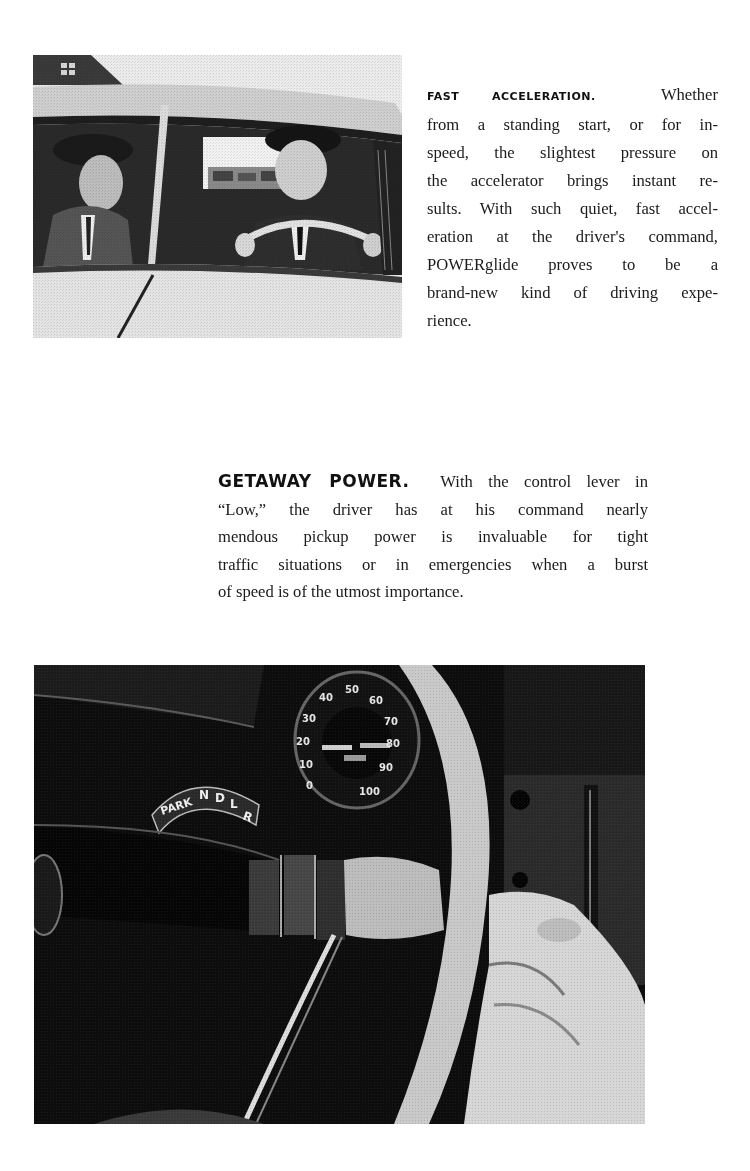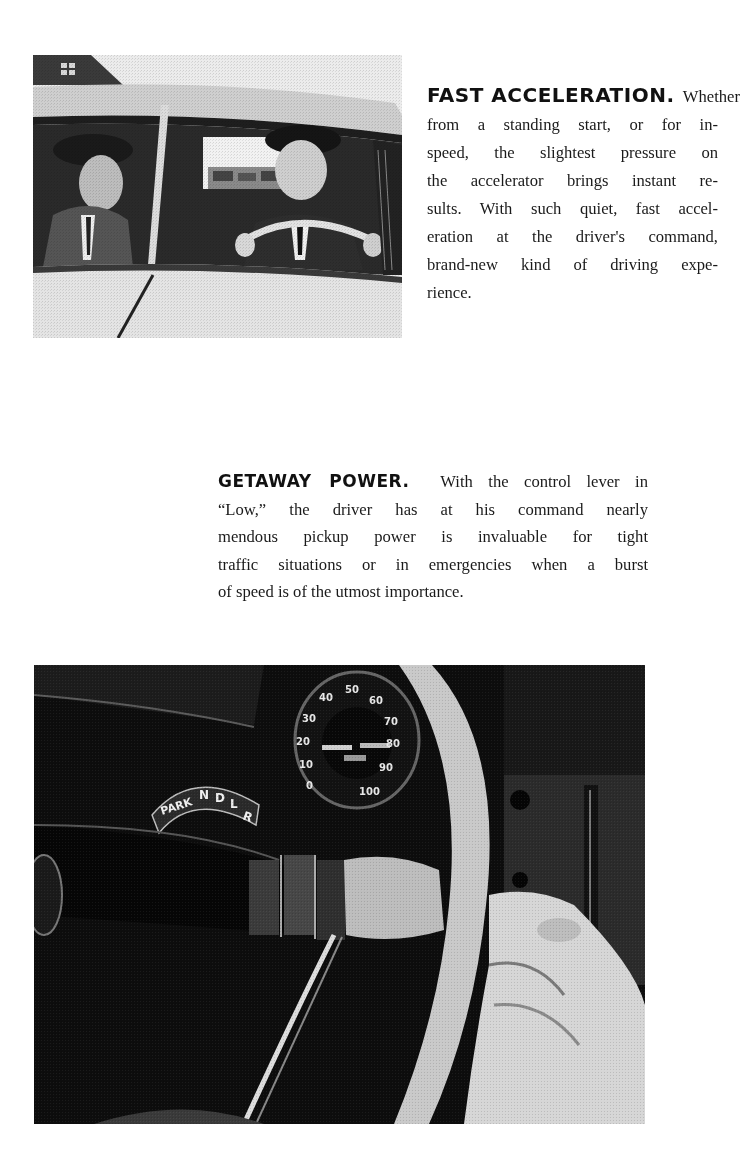--- a/index.html
+++ b/index.html
@@ -24,21 +24,21 @@
     .text-block .lead {
       font-family: "DejaVu Sans", "Liberation Sans", sans-serif;
       font-weight: bold;
       letter-spacing: 0.5px;
       color: #111;
     }
     .line { display: block; white-space: nowrap; text-align-last: justify; }
     .line.last { text-align-last: left; }
 
     #para-fast { left: 427px; top: 81px; width: 291px; font-size: 16.6px; line-height: 28px; }
-    #para-fast .lead { font-size: 20px; }
+    #para-fast .lead { font-size: 11px; }
 
     #para-getaway { left: 218px; top: 468px; width: 430px; font-size: 16.6px; line-height: 27.5px; }
     #para-getaway .lead { font-size: 17px; }
   </style>
 </head>
 <body>
 
 <div class="photo" id="photo-top">
   <svg viewBox="0 0 369 283" preserveAspectRatio="none">
     <defs>
@@ -98,20 +98,21 @@
   </svg>
 </div>
 
 <div class="text-block" id="para-fast">
   <span class="line"><span class="lead">FAST ACCELERATION.</span>&nbsp;&nbsp;<span>Whether</span></span>
   <span class="line">from a standing start, or for in-</span>
   <span class="line">speed, the slightest pressure on</span>
   <span class="line">the accelerator brings instant re-</span>
   <span class="line">sults. With such quiet, fast accel-</span>
   <span class="line">eration at the driver's command,</span>
+  <span class="line">POWERglide proves to be a</span>
   <span class="line">brand-new kind of driving expe-</span>
   <span class="line last">rience.</span>
 </div>
 
 <div class="text-block" id="para-getaway">
   <span class="line"><span class="lead">GETAWAY POWER.</span>&nbsp;&nbsp;<span>With the control lever in</span></span>
   <span class="line">“Low,” the driver has at his command nearly</span>
   <span class="line">mendous pickup power is invaluable for tight</span>
   <span class="line">traffic situations or in emergencies when a burst</span>
   <span class="line last">of speed is of the utmost importance.</span>

